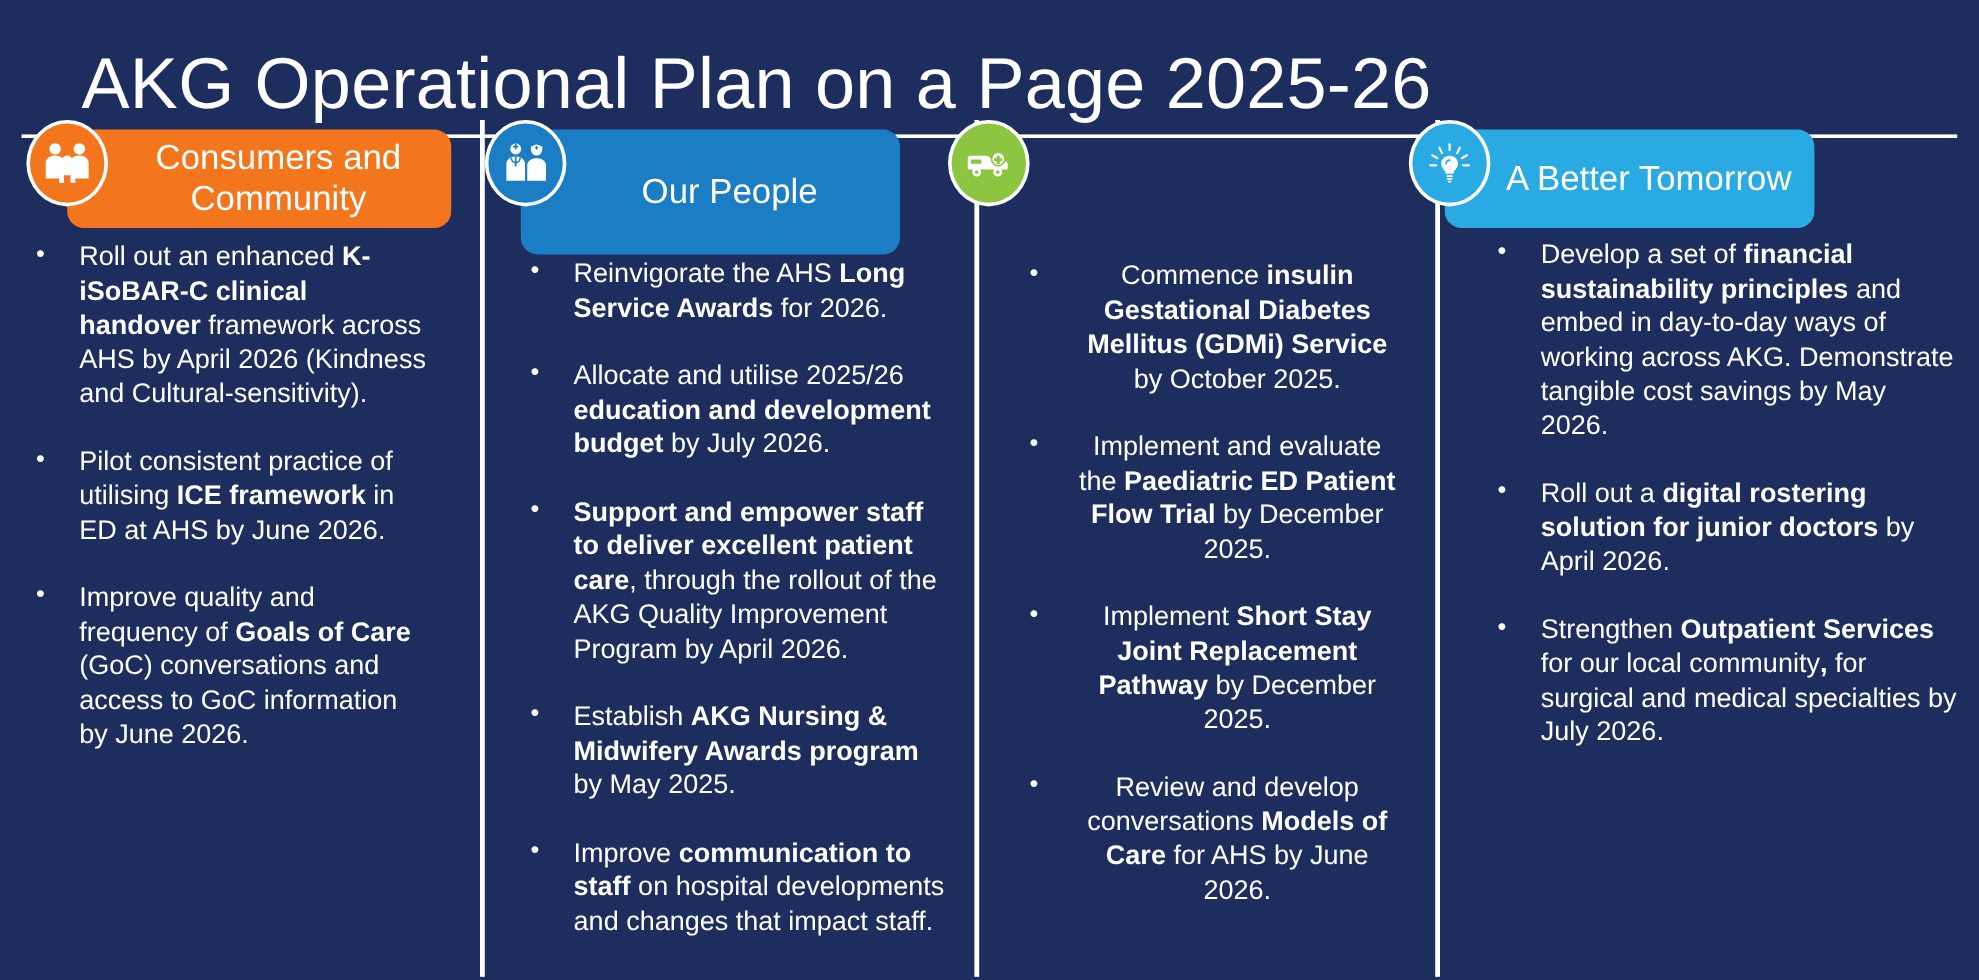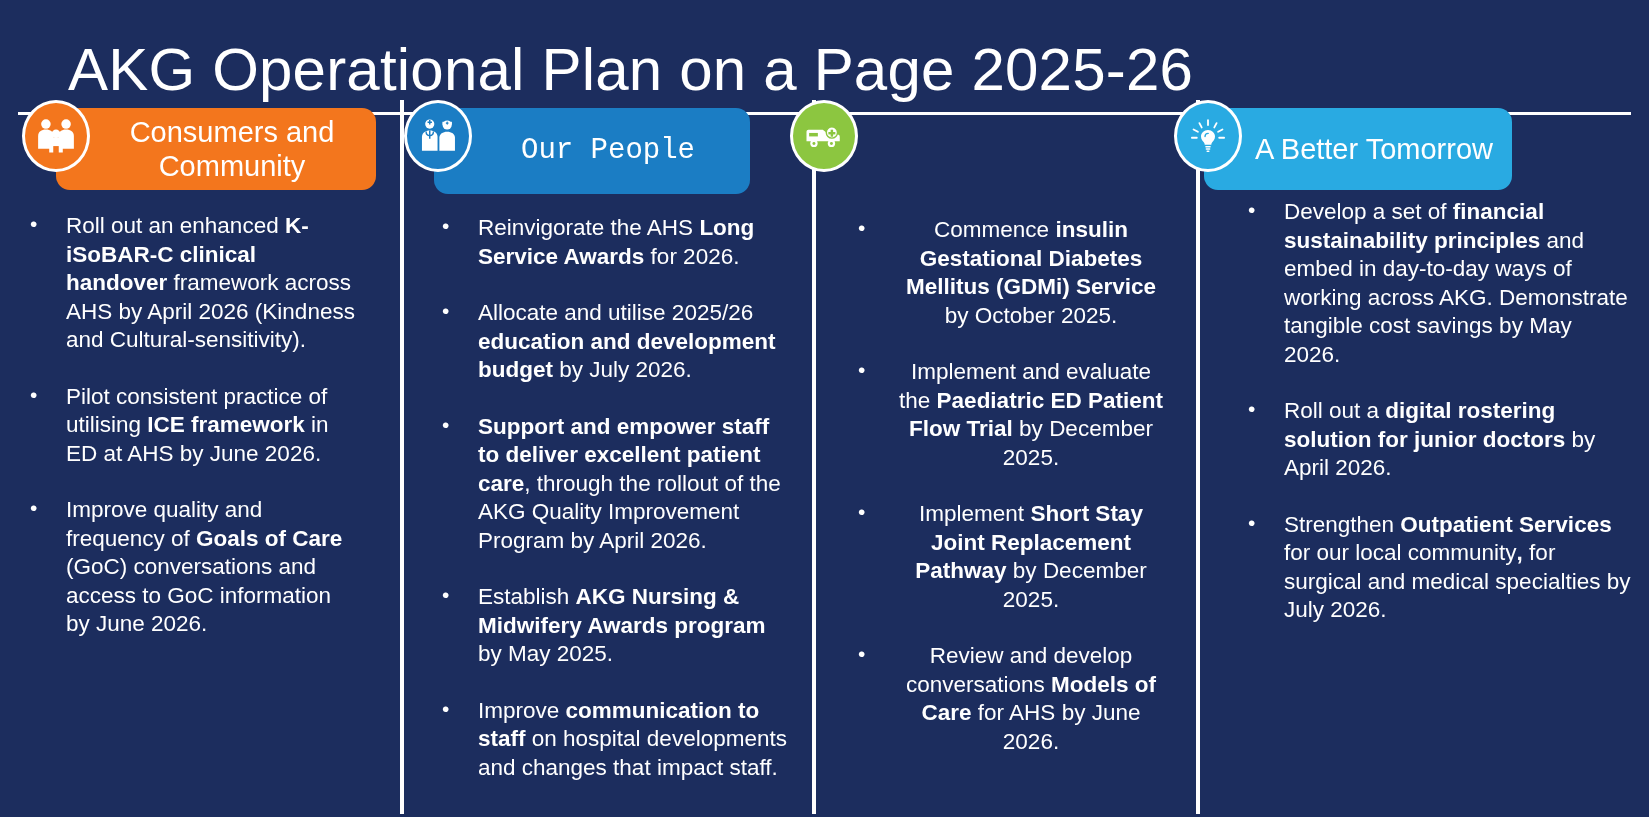--- a/index.html
+++ b/index.html
@@ -86,21 +86,21 @@
     justify-content: center;
     text-align: center;
     color: #ffffff;
     font-size: 29px;
     line-height: 34px;
     font-weight: 400;
     padding: 8px 14px 8px 46px;
     box-sizing: border-box;
   }
   .c1 .pill { left: 48px; width: 320px; height: 82px; background: #f3761d; }
-  .c2 .pill { left: 26px; width: 316px; height: 86px; background: #1b7dc4; font-family: Liberation Mono, monospace; }
+  .c2 .pill { left: 26px; width: 316px; height: 104px; background: #1b7dc4; }
   .c3 .pill { left: 0px;  width: 310px; height: 82px; background: #8cc640; }
   .c4 .pill { left: 0px;  width: 308px; height: 82px; background: #29aae2; }
 
   .pill-badge {
     position: absolute;
     top: 0px;
     width: 68px;
     height: 72px;
     border-radius: 50%;
     border: 3px solid #ffffff;
@@ -135,21 +135,21 @@
   ul.bullets li::before {
     content: "\2022";
     position: absolute;
     left: 22px;
     top: -2px;
     font-size: 21px;
     color: #ffffff;
   }
   ul.bullets b { font-weight: 700; }
 
-  .c1 ul.bullets { margin-top: 14px; padding-right: 38px; }
+  .c1 ul.bullets { margin-top: 2px; padding-right: 38px; }
   .c2 ul.bullets { margin-top: 16px; padding-right: 20px; padding-left: 12px; }
   .c3 ul.bullets { margin-top: 18px; padding-right: 28px; padding-left: 16px; text-align: center; }
   .c4 ul.bullets { padding-right: 12px; padding-left: 22px; }
 </style>
 </head>
 <body>
 
 <div id="page">
 
   <div class="title-wrap">

